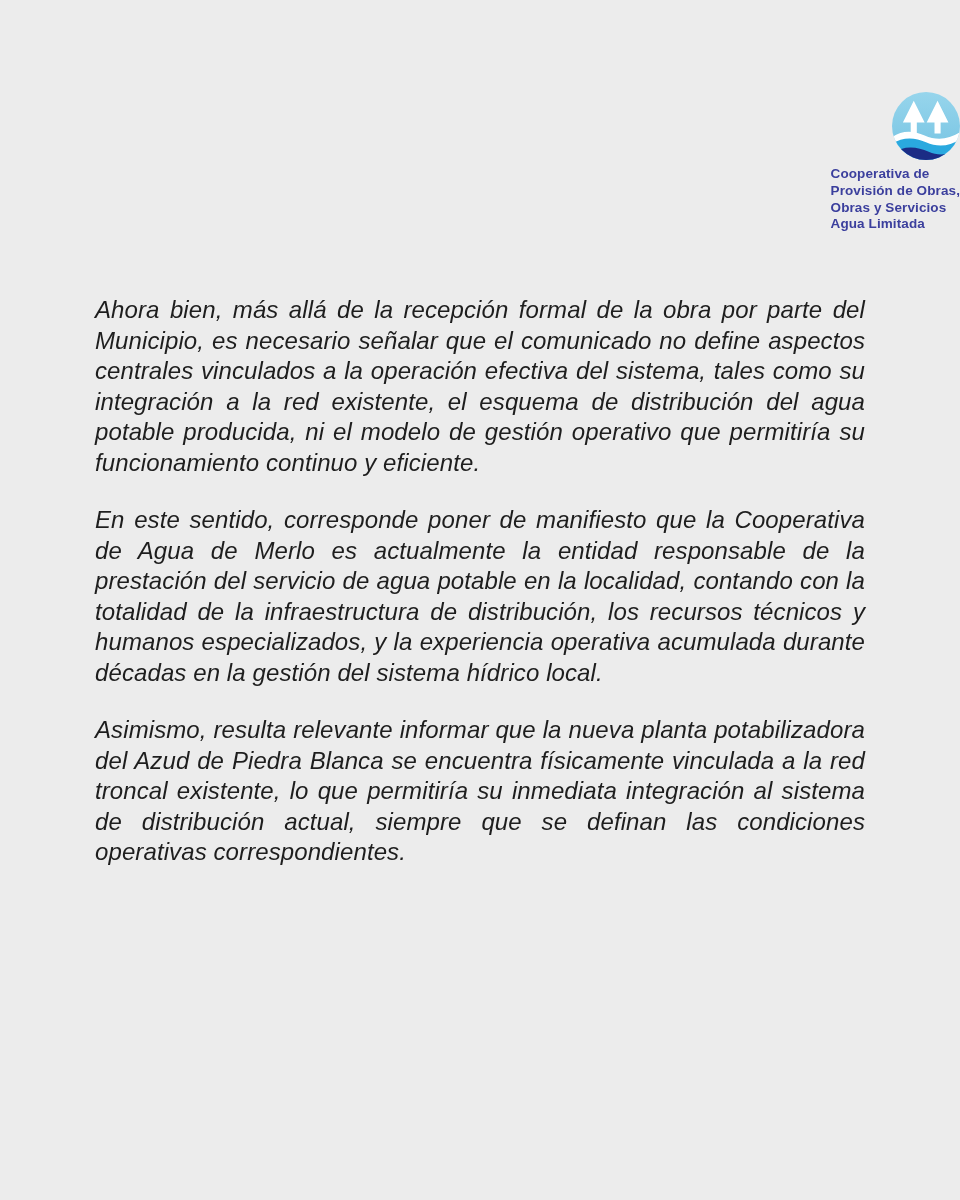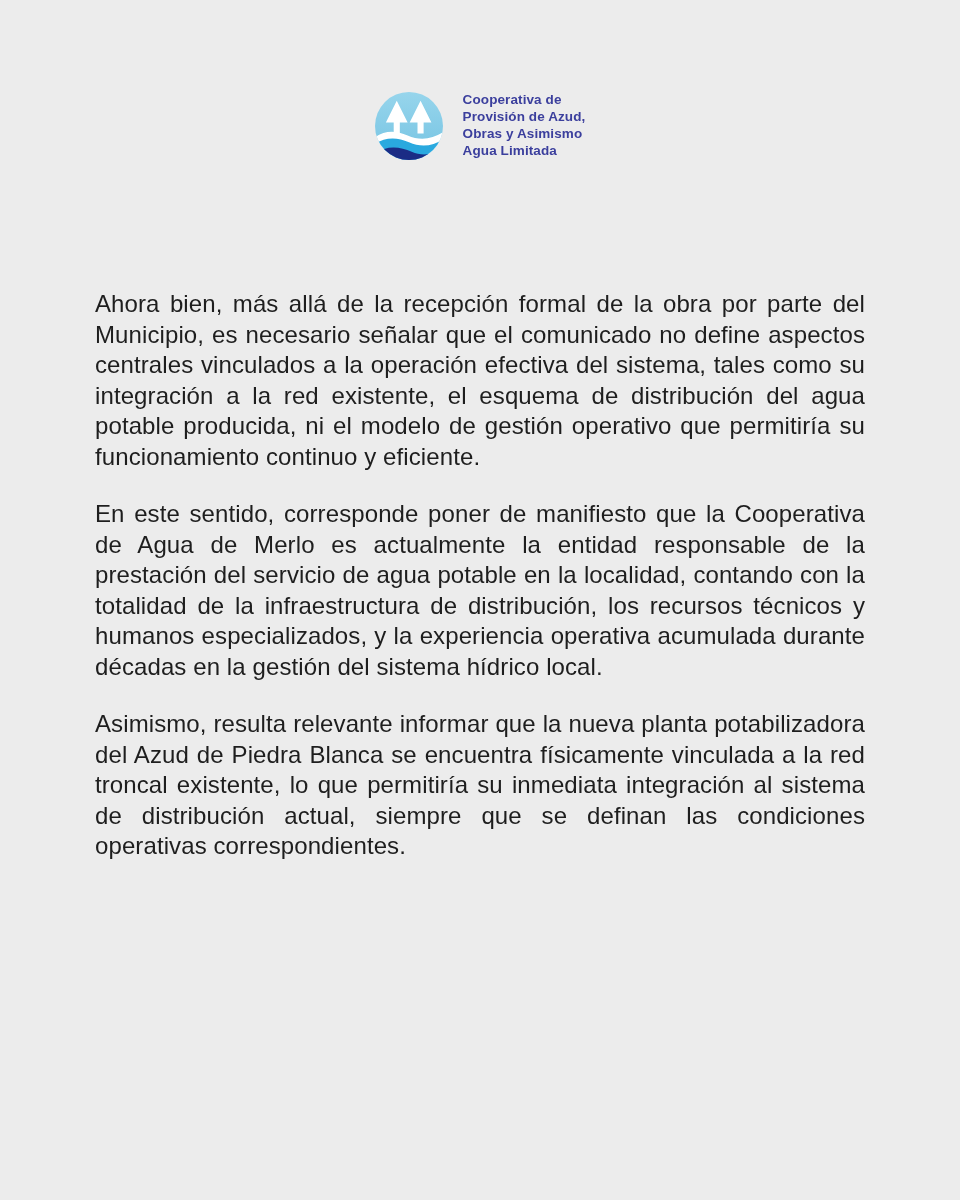--- a/index.html
+++ b/index.html
@@ -14,22 +14,23 @@
     position: relative;
     overflow: hidden;
   }
   .logo {
     position: absolute;
     top: 92px;
     left: 0;
     right: 0;
     display: flex;
     justify-content: center;
-    align-items: center;
-    gap: 20px;
+    align-items: flex-end;
+    gap: 6px;
+    flex-direction: column;
   }
   .logo-mark {
     width: 68px;
     height: 68px;
     display: block;
     flex: 0 0 auto;
   }
   .logo-mark svg { display: block; width: 100%; height: 100%; }
   .logo-text {
     color: var(--logo-text, #3B3F9D);
@@ -42,23 +43,24 @@
     position: absolute;
     left: 95px;
     top: 283px;
     width: 770px;
     color: var(--body-text, #1E1E1E);
     font-size: 24px;
     line-height: 30.5px;
     letter-spacing: 0.1px;
   }
   .doc p {
-    margin: 6px 0 27px 0;
+    margin: 12px 0 27px 0;
     text-align: justify;
     text-justify: inter-word;
+    font-style: italic;
   }
   .doc p.gap-top {
     margin-top: 19px;
   }
 </style>
 </head>
 <body>
 
 <div class="page">
 
@@ -79,22 +81,22 @@
           <polygon points="32,13 16,45 27.5,45 27.5,61 36.5,61 36.5,45 48,45" fill="#FFFFFF"></polygon>
           <polygon points="67,13 51,45 62.5,45 62.5,61 71.5,61 71.5,45 83,45" fill="#FFFFFF"></polygon>
           <path d="M -2,68 C 14,56 30,56 48,64 C 66,72 84,70 102,58 L 102,102 L -2,102 Z" fill="#FFFFFF"></path>
           <path d="M -2,78 C 14,66 32,66 50,74 C 68,82 86,80 102,68 L 102,102 L -2,102 Z" fill="#2AA9DF"></path>
           <path d="M -2,92 C 16,78 36,80 54,88 C 70,95 88,92 102,82 L 102,102 L -2,102 Z" fill="#1B2C85"></path>
         </g>
       </svg>
     </span>
     <div class="logo-text">
       <div>Cooperativa de</div>
-      <div>Provisión de Azud,</div>
-      <div>Obras y Asimismo</div>
+      <div>Provisión de Obras,</div>
+      <div>Obras y Servicios</div>
       <div>Agua Limitada</div>
     </div>
   </header>
 
   <main class="doc">
     <p>Ahora bien, más allá de la recepción formal de la obra por parte del Municipio, es necesario señalar que el comunicado no define aspectos centrales vinculados a la operación efectiva del sistema, tales como su integración a la red existente, el esquema de distribución del agua potable producida, ni el modelo de gestión operativo que permitiría su funcionamiento continuo y eficiente.</p>
     <p>En este sentido, corresponde poner de manifiesto que la Cooperativa de Agua de Merlo es actualmente la entidad responsable de la prestación del servicio de agua potable en la localidad, contando con la totalidad de la infraestructura de distribución, los recursos técnicos y humanos especializados, y la experiencia operativa acumulada durante décadas en la gestión del sistema hídrico local.</p>
     <p class="gap-top">Asimismo, resulta relevante informar que la nueva planta potabilizadora del Azud de Piedra Blanca se encuentra físicamente vinculada a la red troncal existente, lo que permitiría su inmediata integración al sistema de distribución actual, siempre que se definan las condiciones operativas correspondientes.</p>
   </main>
 

